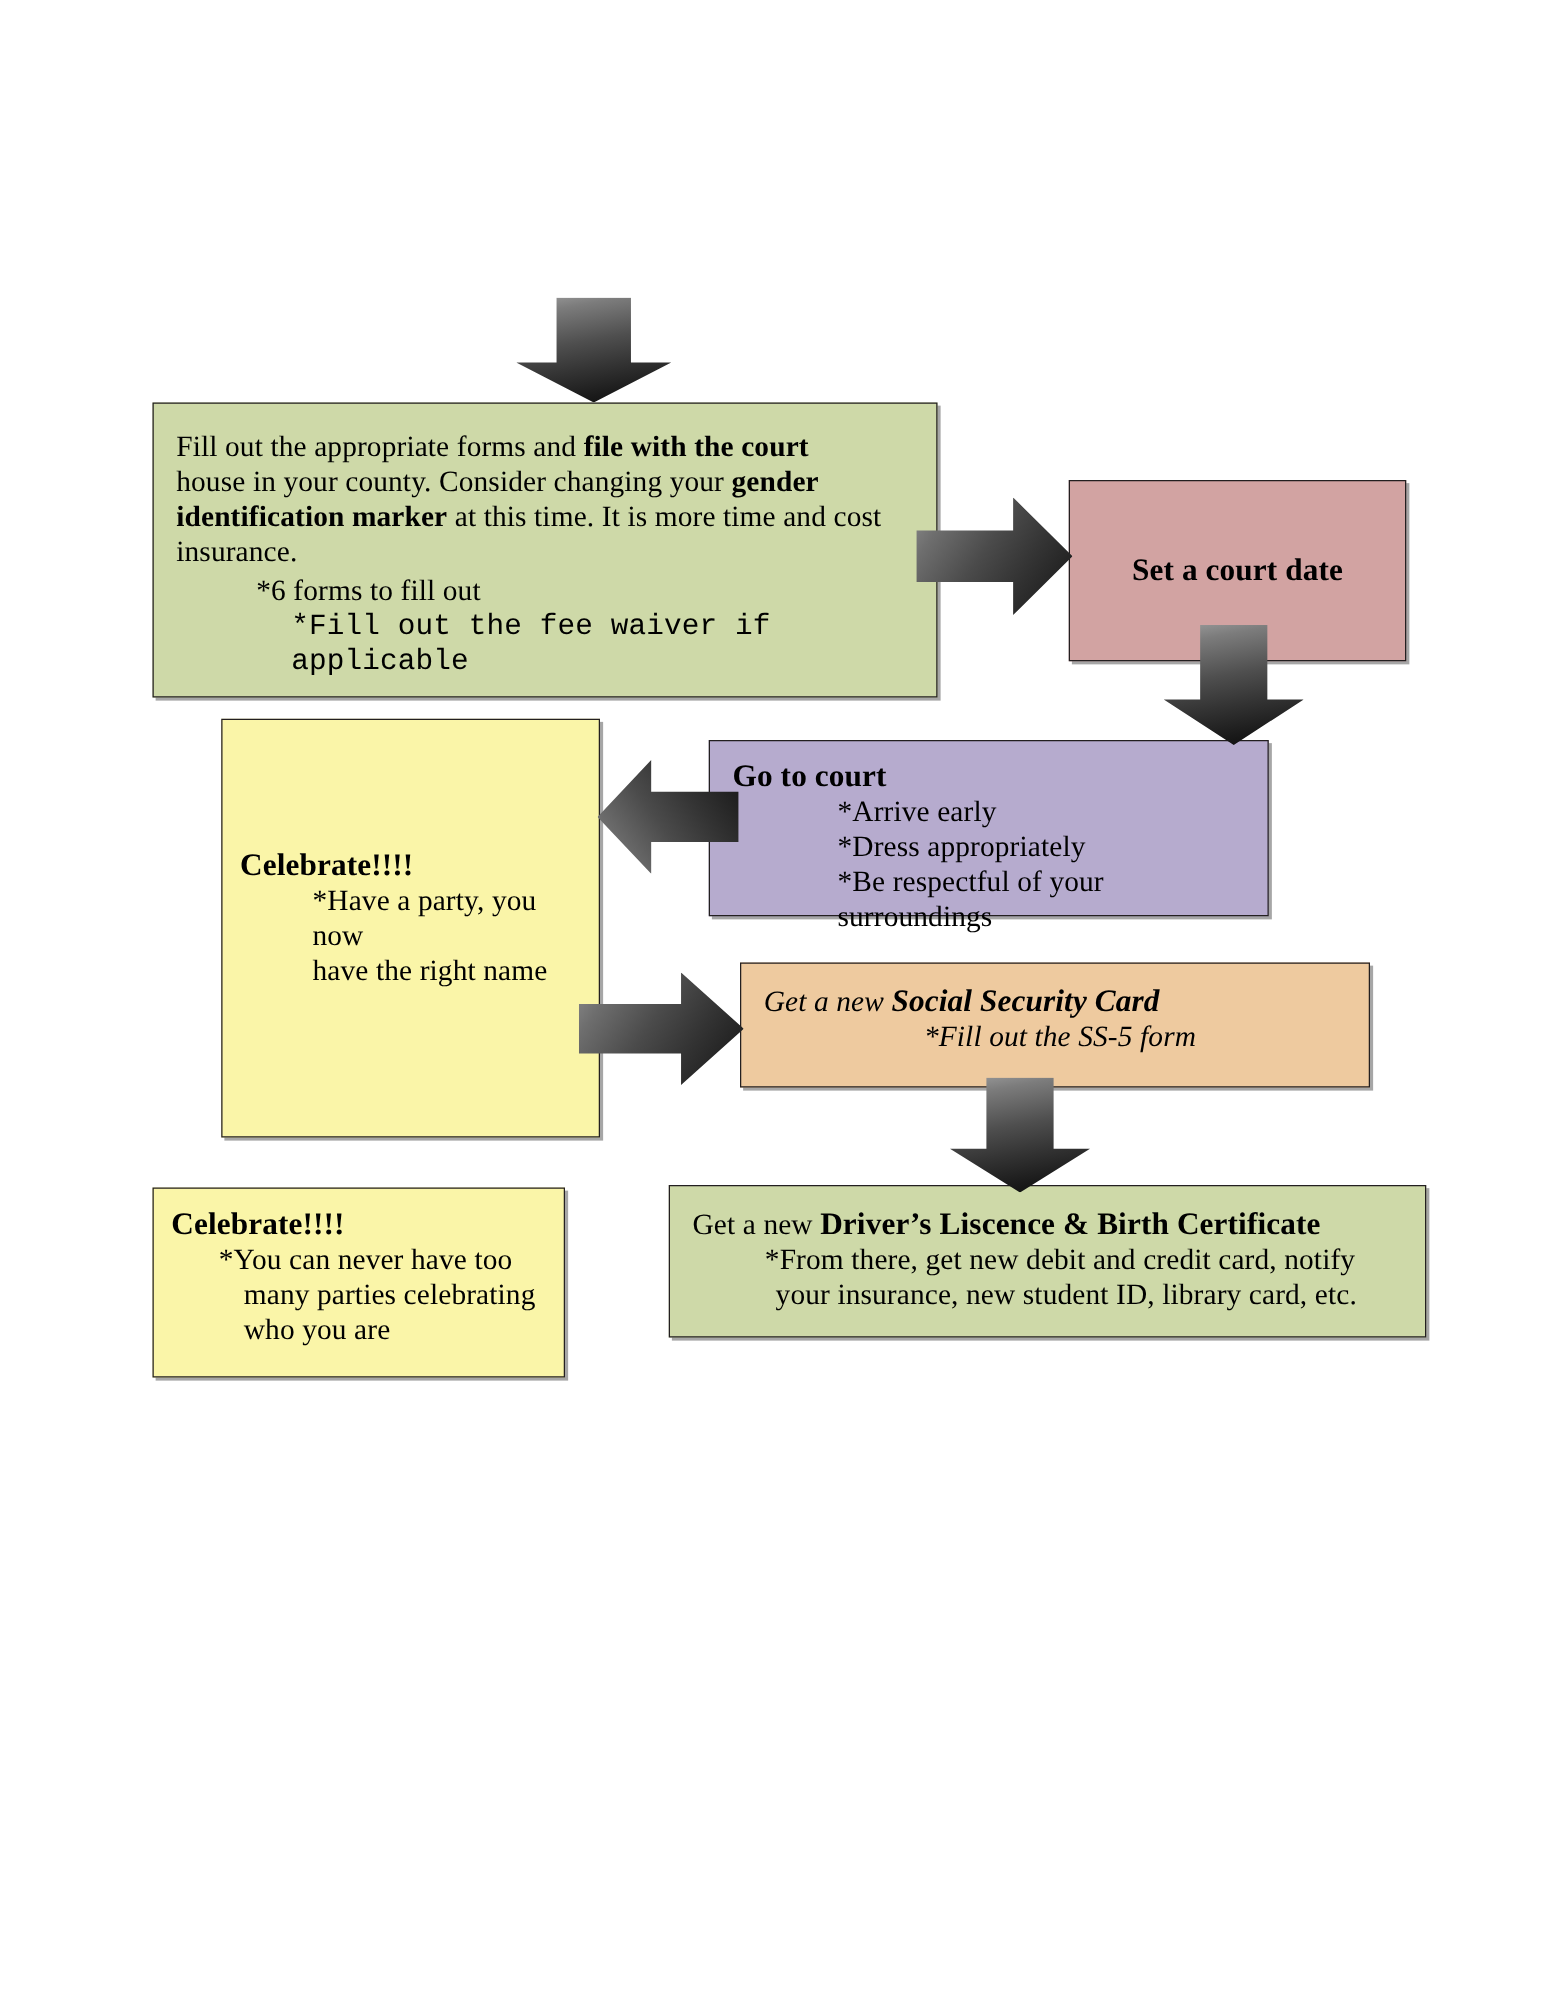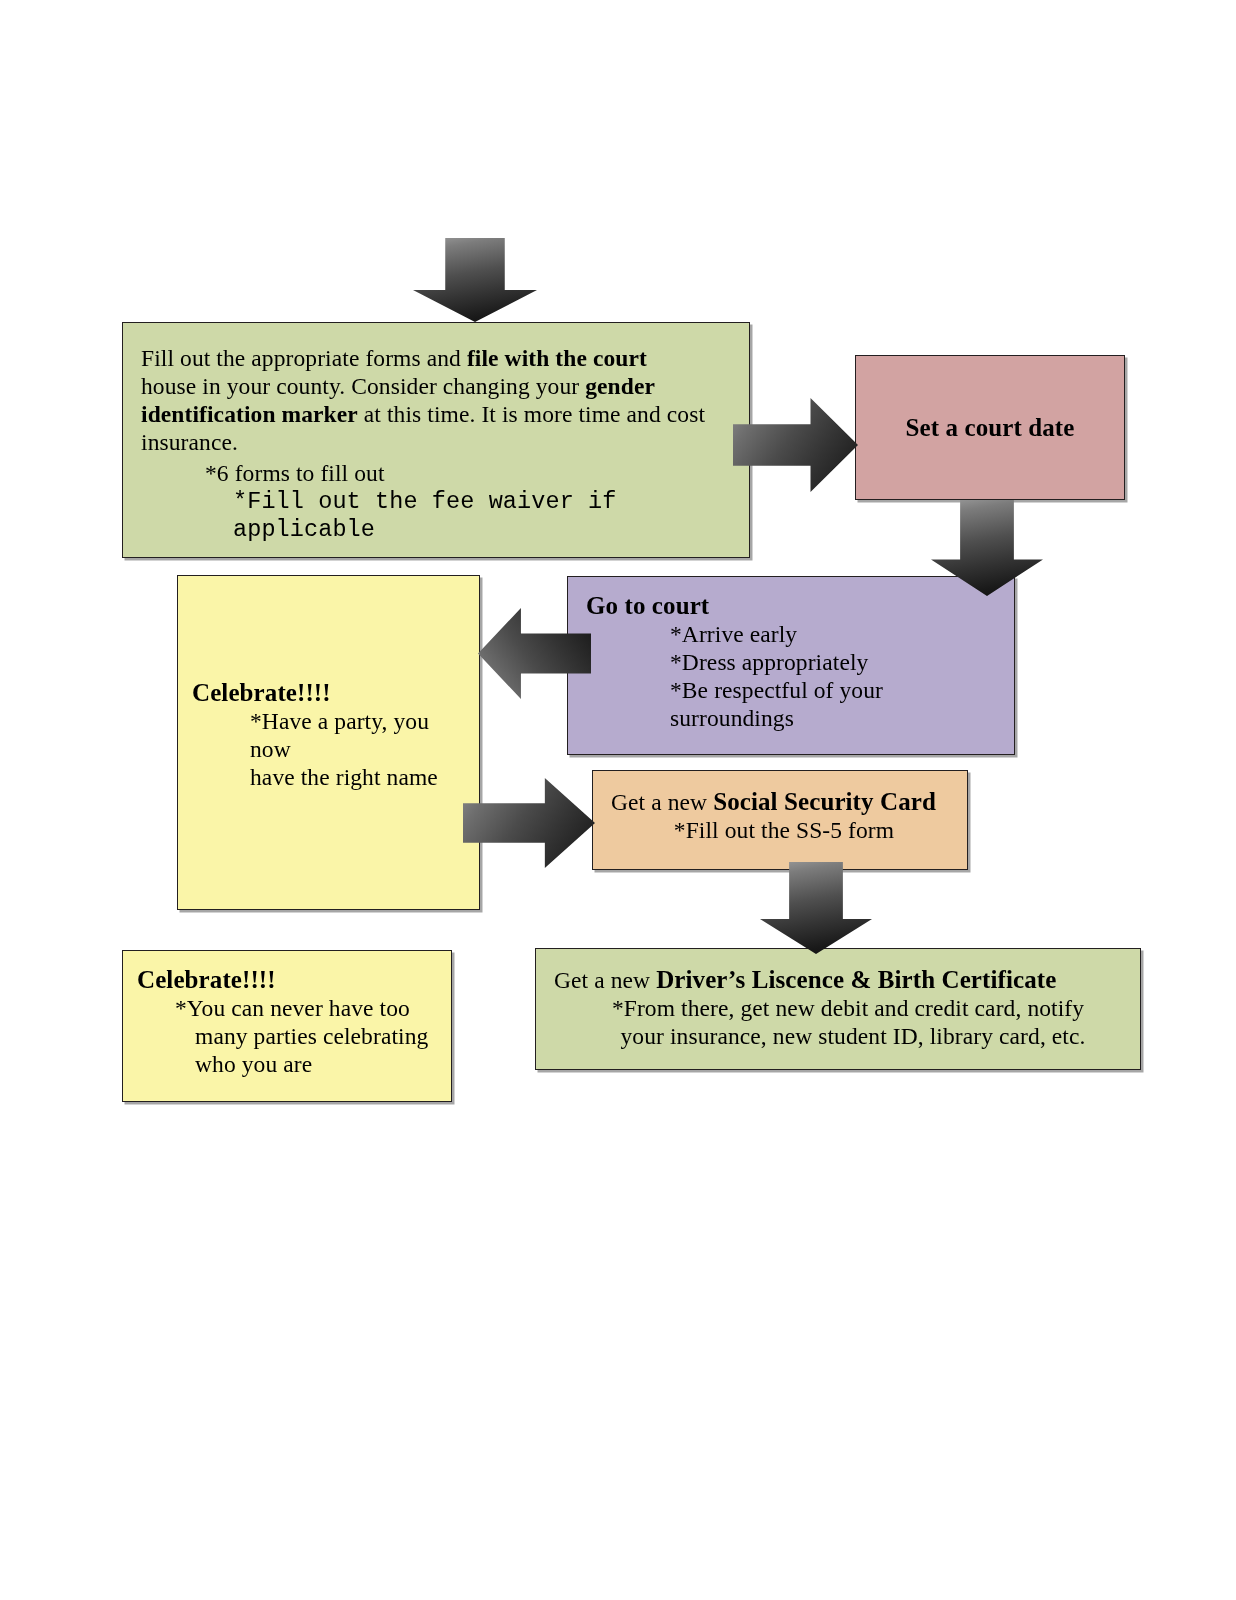--- a/index.html
+++ b/index.html
@@ -76,50 +76,50 @@
       <p class="p">
         <span>insurance.</span>
       </p>
       <p class="p" style="margin-left:64px; margin-top:3px;">*6 forms to fill out</p>
       <p class="p" style="margin-left:92px;font-family:Liberation Mono, monospace;">*Fill out the fee waiver if applicable</p>
     </div>
   </div>
 
   <div class="arrow arrow-right" style="left:733px; top:398px; width:125px; height:94px;"></div>
 
-  <div class="box" style="left:855px; top:355px; width:270px; height:145px; background:#d2a3a2;">
+  <div class="box" style="left:855px; top:384px; width:270px; height:145px; background:#d2a3a2;">
     <div class="inner" style="padding:0; height:100%; display:flex; align-items:center; justify-content:center;">
       <p class="p bold center" style="font-size:25px;">Set a court date</p>
     </div>
   </div>
 
   <div class="arrow arrow-down" style="left:931px; top:500px; width:112px; height:96px;"></div>
 
-  <div class="box" style="left:567px; top:576px; width:448px; height:179px; background:#b6abce;">
+  <div class="box" style="left:567px; top:592px; width:448px; height:141px; background:#b6abce;">
     <div class="inner" style="padding:14px 8px 0 18px;">
       <p class="p bold" style="font-size:25px;">Go to court</p>
       <p class="p" style="margin-left:84px;">*Arrive early</p>
       <p class="p" style="margin-left:84px;">*Dress appropriately</p>
       <p class="p" style="margin-left:84px;">*Be respectful of your surroundings</p>
     </div>
   </div>
 
   <div class="arrow arrow-left" style="left:478px; top:608px; width:113px; height:91px;"></div>
 
   <div class="box" style="left:177px; top:575px; width:303px; height:335px; background:#faf5a8;">
     <div class="inner" style="padding:102px 10px 0 14px;">
       <p class="p bold" style="font-size:25px;">Celebrate!!!!</p>
       <p class="p" style="margin-left:58px;">*Have a party, you now</p>
       <p class="p" style="margin-left:58px;">have the right name</p>
     </div>
   </div>
 
   <div class="arrow arrow-right" style="left:463px; top:778px; width:132px; height:90px;"></div>
 
-  <div class="box" style="left:592px; top:770px; width:376px; height:100px; background:#eeca9f;">
+  <div class="box" style="left:592px; top:770px; width:504px; height:100px; background:#eeca9f;font-style:italic;">
     <div class="inner" style="padding:16px 10px 0 10px;">
       <p class="p" style="padding-left:8px;">
         <span>Get a new </span><span class="bold" style="font-size:25px;">Social Security Card</span>
       </p>
       <p class="p center" style="padding-left:8px;">*Fill out the SS-5 form</p>
     </div>
   </div>
 
   <div class="arrow arrow-down" style="left:760px; top:862px; width:112px; height:92px;"></div>
 

